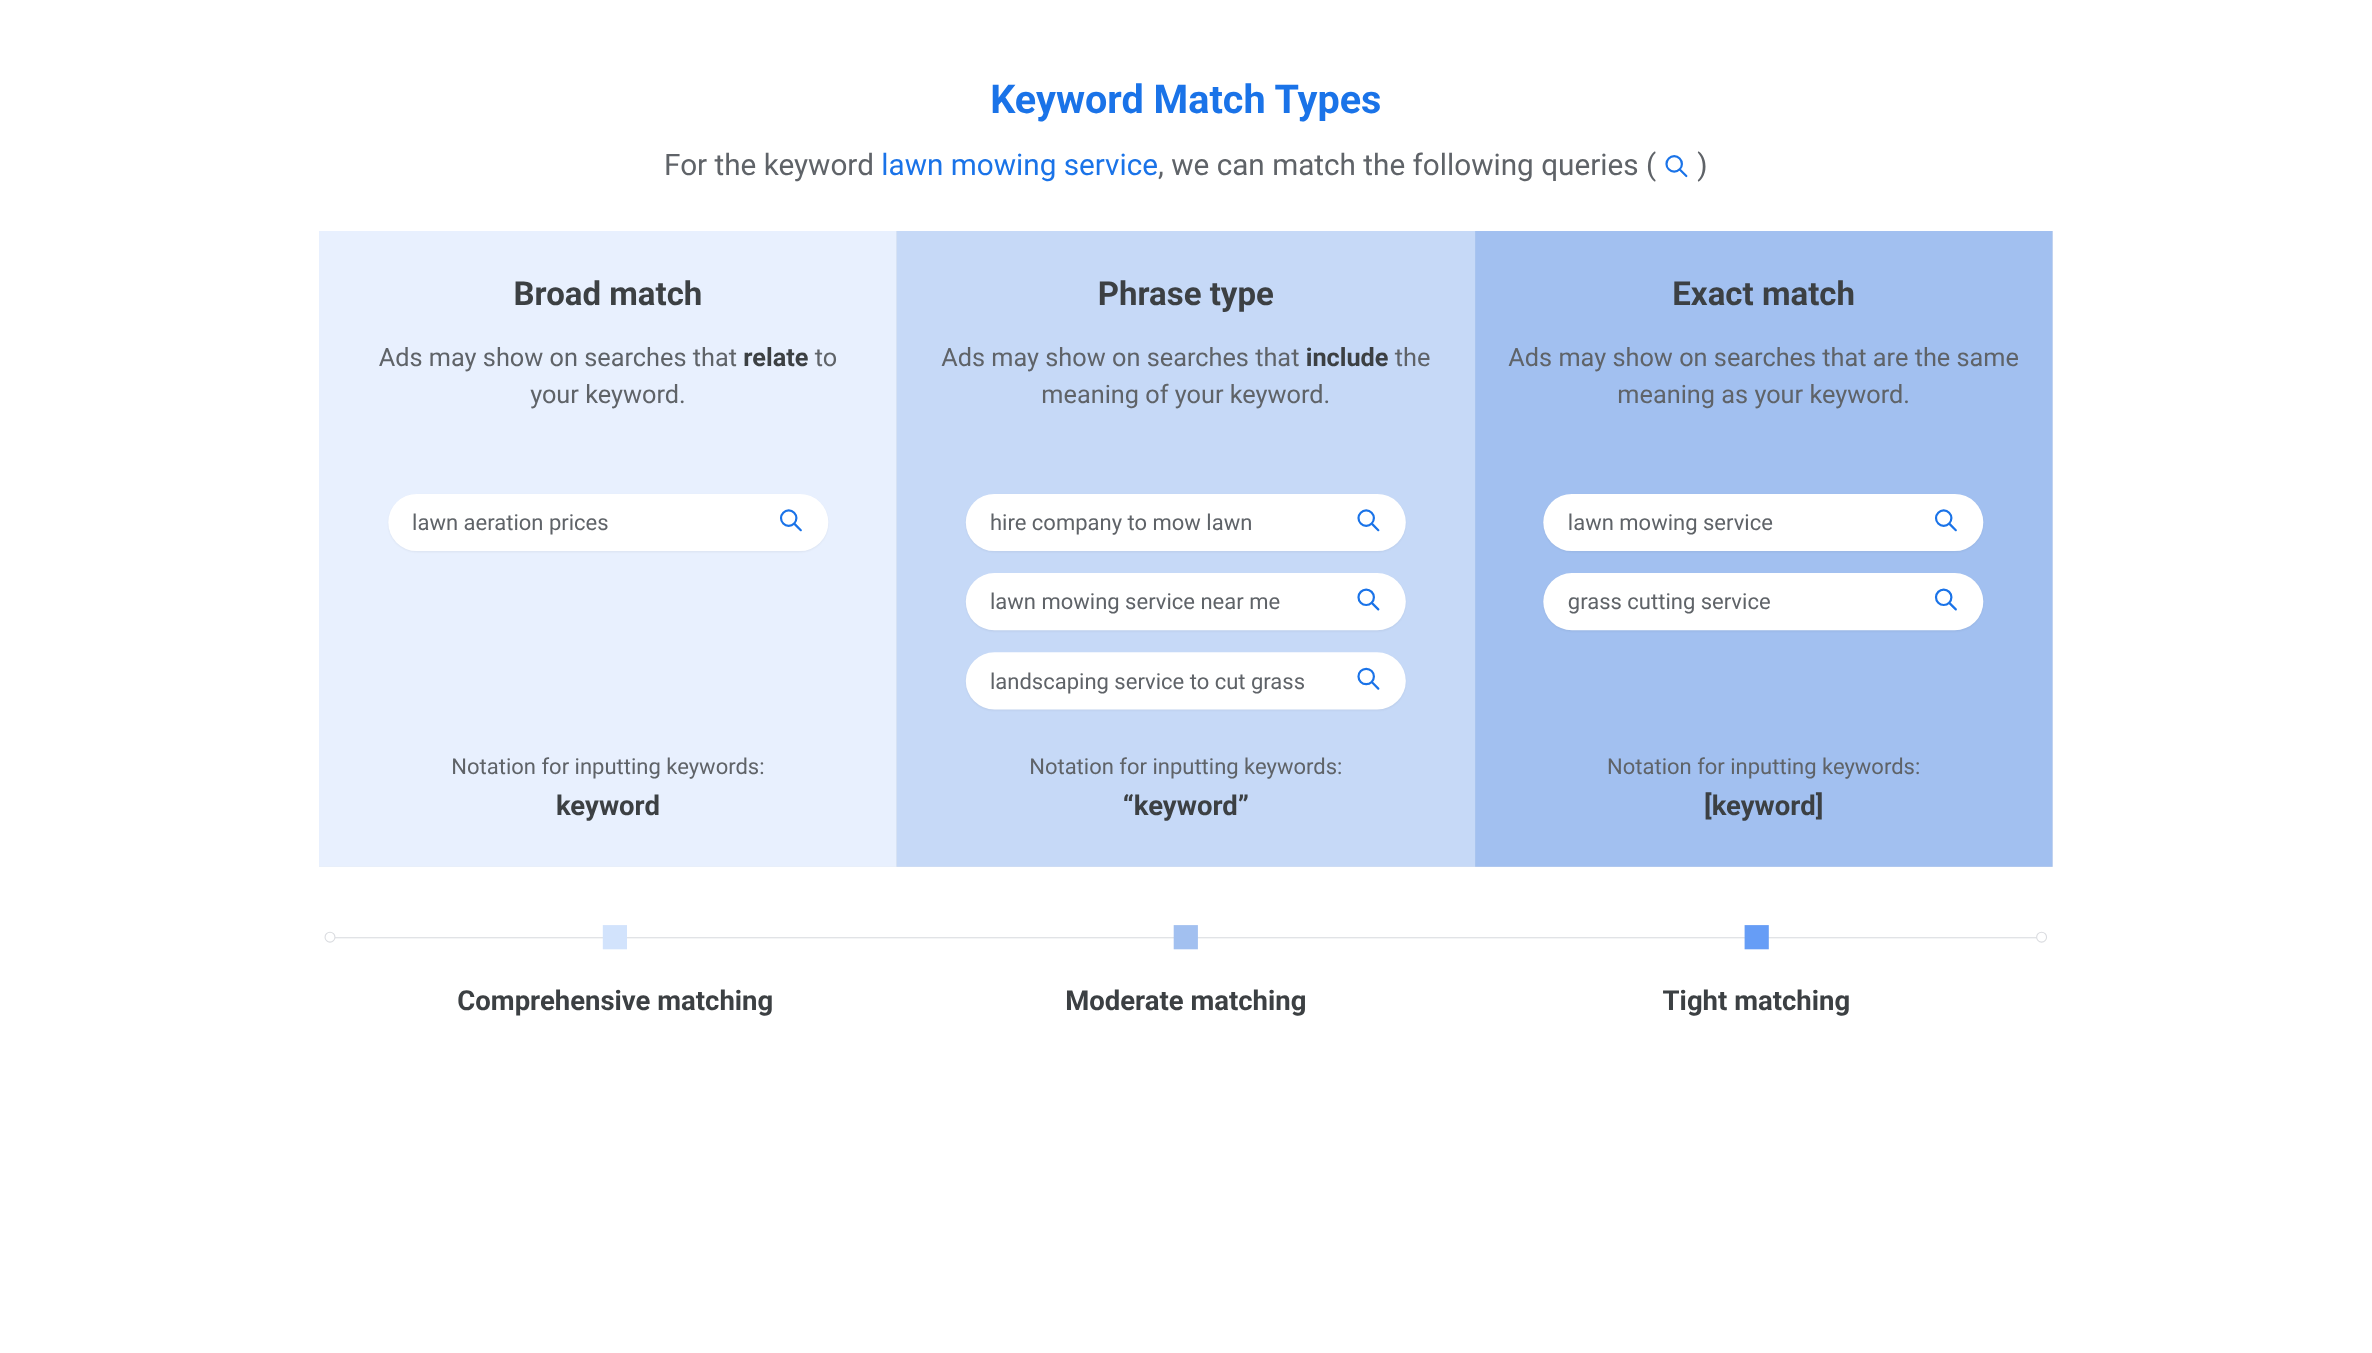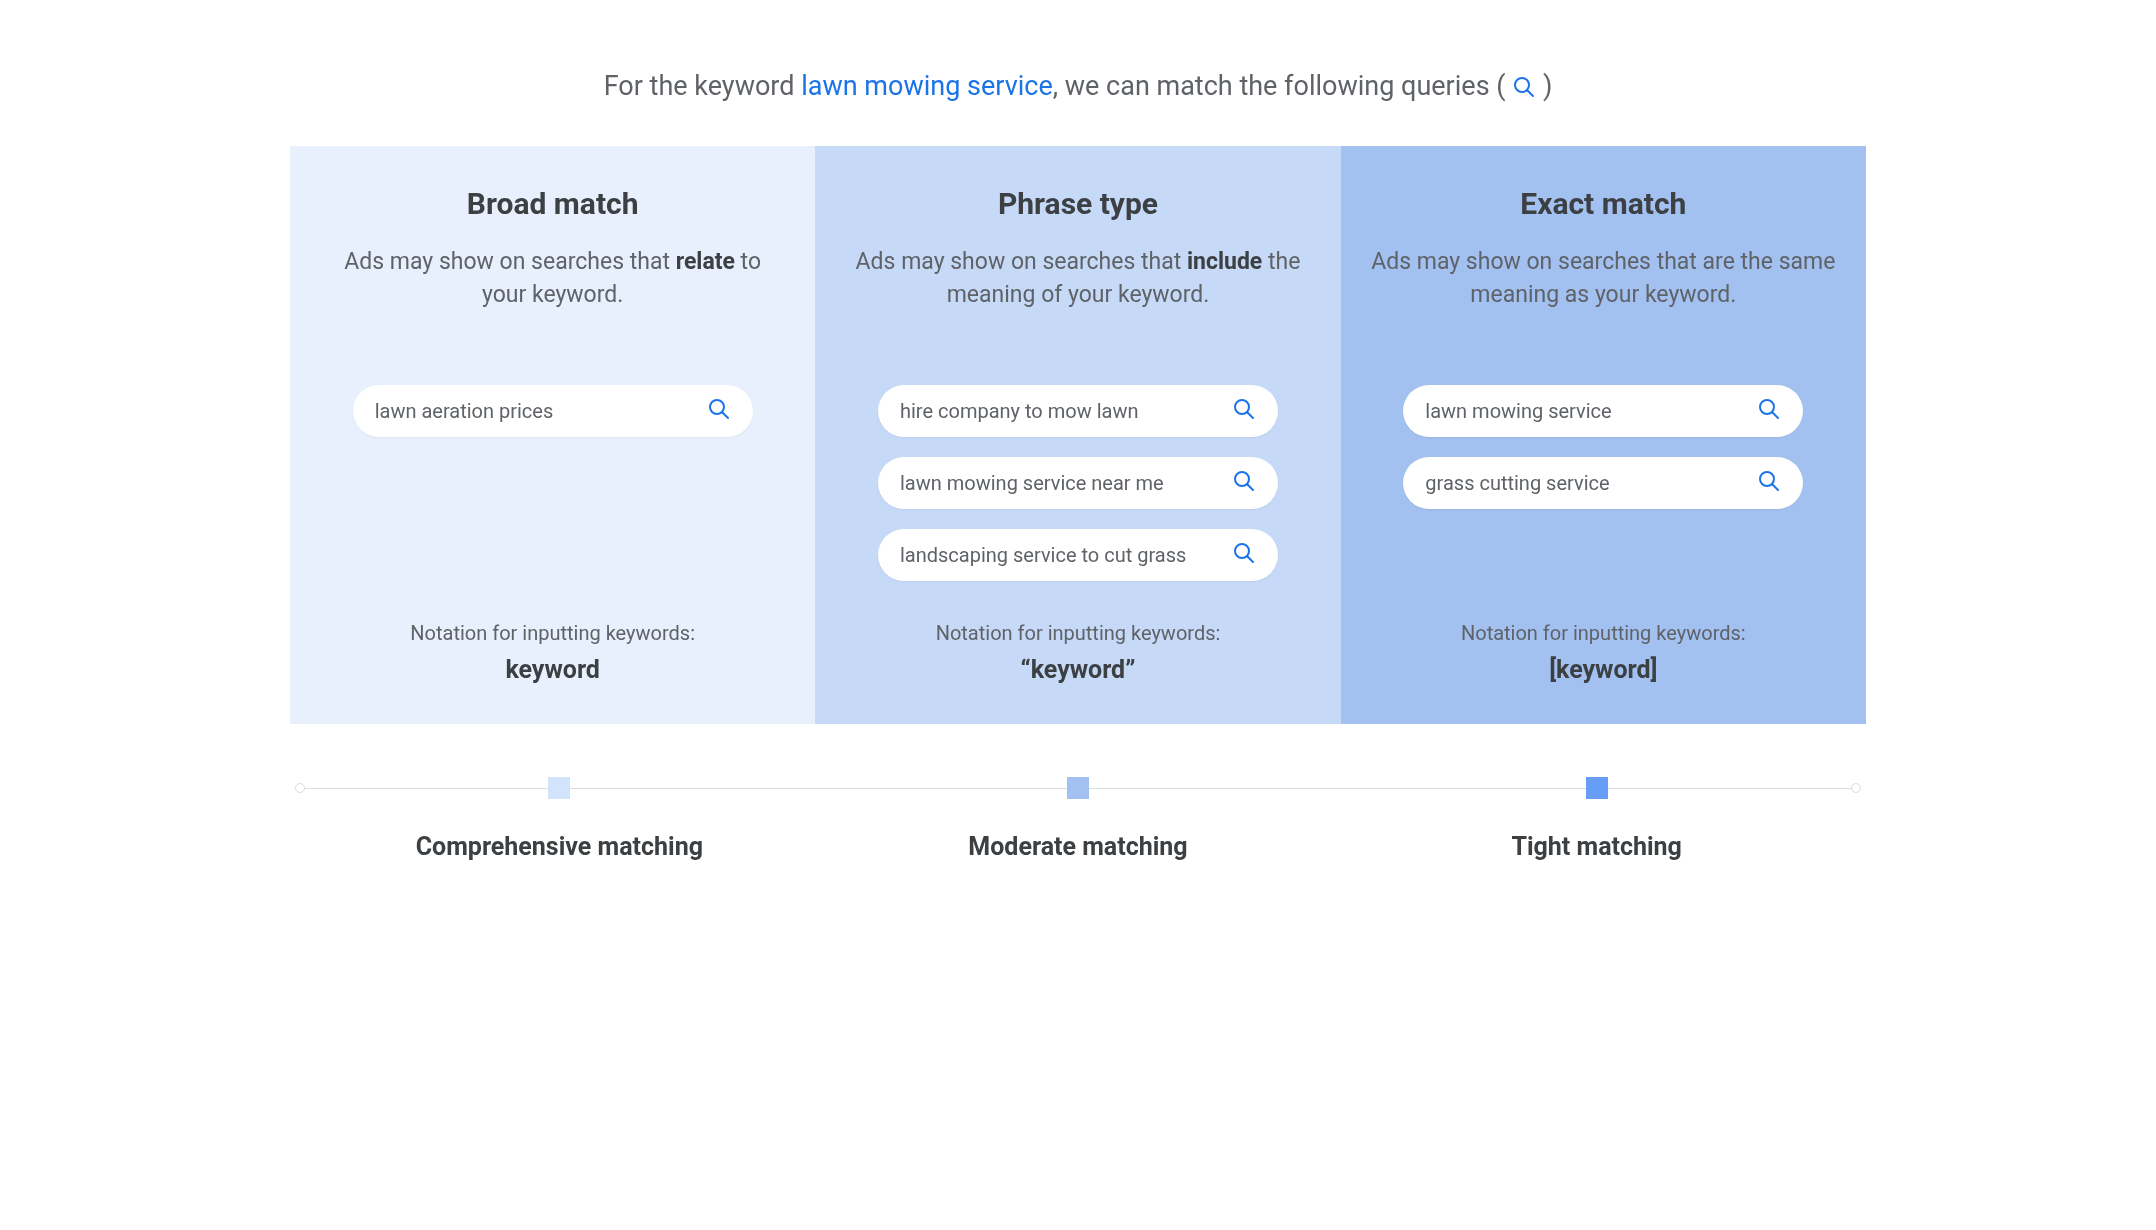--- a/index.html
+++ b/index.html
@@ -156,35 +156,36 @@
     .scale-marker.m2 {
       left: 50%;
       background: #a2c0f0;
     }
     .scale-marker.m3 {
       left: 83.33%;
       background: #669df6;
     }
     .scale-labels {
       display: flex;
-      justify-content: flex-end;
+      justify-content: center;
       margin: 6px 10px;
     }
     .scale-label {
       font-size: 25px;
       font-weight: 700;
       color: #3c4043;
       flex: 1;
       text-align: center;
     }
   </style>
 </head>
 <body>
 
 <div class="header">
+  <h1 class="title">Keyword Match Types</h1>
   <p class="subtitle">
     <span>For the keyword </span><span class="keyword">lawn mowing service</span><span>, we can match the following queries ( </span><span class="search-icon-inline"><svg width="24" height="24" viewBox="0 0 24 24" fill="none">
           <circle cx="10" cy="10" r="7" stroke="#1a73e8" stroke-width="2"></circle>
           <line x1="15.5" y1="15.5" x2="21" y2="21" stroke="#1a73e8" stroke-width="2" stroke-linecap="round"></line>
         </svg></span><span> )</span>
   </p>
 </div>
 
 <div class="columns-container">
 

